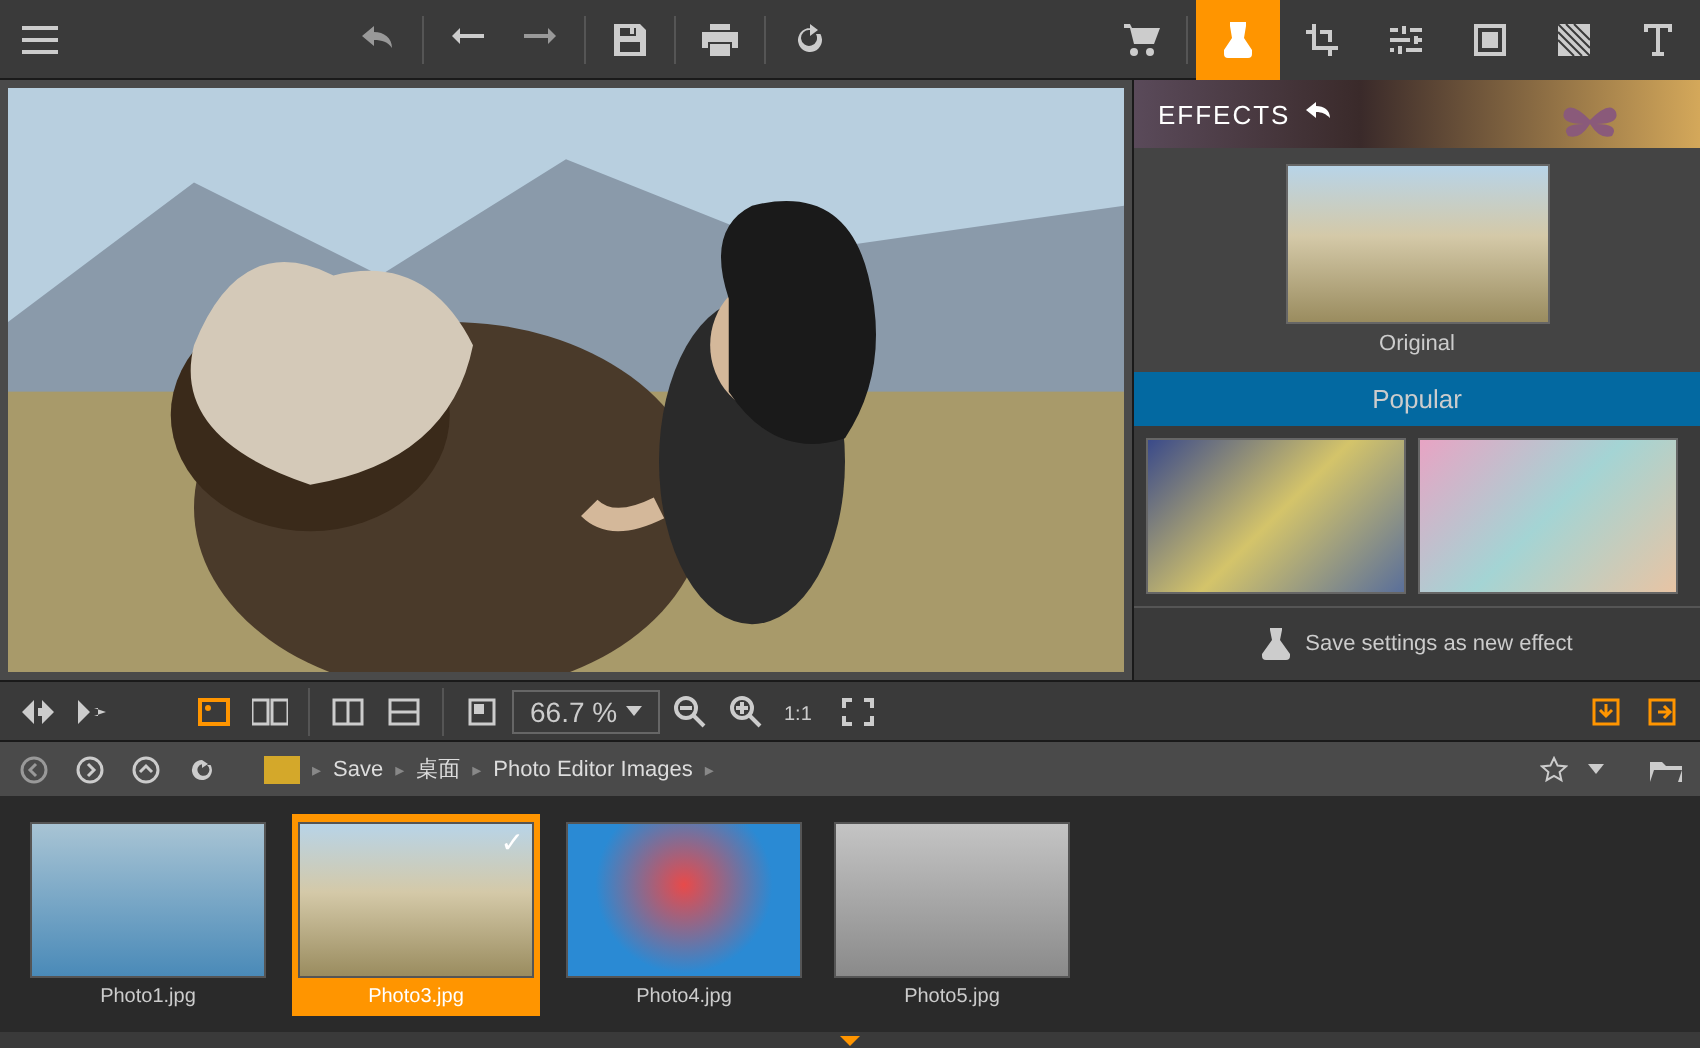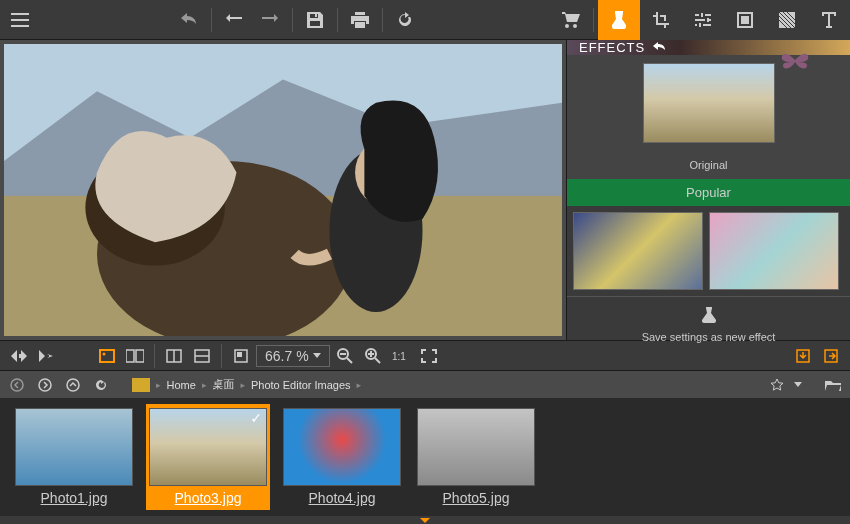--- a/index.html
+++ b/index.html
@@ -17,44 +17,44 @@
   
   .main-area { display: flex; height: 300px; }
   .canvas-area { flex: 1; background: #4a4a4a; position: relative; padding: 4px; }
   .canvas-img { width: 100%; height: 100%; background: linear-gradient(180deg, #b8d4e8 0%, #d4c9a8 45%, #9a8c5f 100%); position: relative; overflow: hidden; }
   
   .side-panel { width: 284px; background: #3a3a3a; display: flex; flex-direction: column; border-left: 1px solid #1a1a1a; }
   .effects-header { height: 52px; background: linear-gradient(90deg, #5a4a5a 0%, #3a2a2a 40%, #d4a85a 100%); display: flex; align-items: center; padding: 0 12px; position: relative; }
   .effects-title { font-size: 13px; color: #fff; letter-spacing: 1px; }
   .original-section { padding: 8px; background: #444; }
   .original-thumb { width: 132px; height: 80px; background: linear-gradient(180deg, #b8d4e8 0%, #d4c9a8 45%, #9a8c5f 100%); border: 1px solid #666; margin: 0 auto; }
-  .original-label { text-align: center; margin-top: 16px; font-size: 11px; }
-  .popular-header { background: #15803d; padding: 6px; text-align: center; font-size: 13px; }
+  .original-label { text-align: center; margin-top: 4px; font-size: 11px; }
+  .popular-header { background: #0369a1; padding: 6px; text-align: center; font-size: 13px; }
   .effects-grid { display: flex; gap: 6px; padding: 6px; flex-wrap: wrap; }
   .effect-thumb { width: 130px; height: 78px; border: 1px solid #666; }
   .effect-thumb.e1 { background: linear-gradient(135deg, #3a4a8a 0%, #d4c46a 50%, #5a6f9a 100%); }
   .effect-thumb.e2 { background: linear-gradient(135deg, #e8a4c4 0%, #a4d4d4 50%, #e8c4a4 100%); }
-  .save-effect { padding: 10px; display: flex; align-items: center; justify-content: center; gap: 8px; border-top: 1px solid #555; cursor: pointer; flex-direction: column; }
+  .save-effect { padding: 10px; display: flex; align-items: center; justify-content: center; gap: 8px; border-top: 1px solid #555; cursor: pointer; }
   
   .bottom-toolbar { height: 30px; background: #3a3a3a; display: flex; align-items: center; padding: 0 6px; gap: 2px; border-top: 1px solid #1a1a1a; }
   .bt-btn { width: 26px; height: 26px; display: flex; align-items: center; justify-content: center; cursor: pointer; }
   .bt-btn.orange { color: #ff9500; }
   .zoom-display { padding: 2px 8px; border: 1px solid #666; font-size: 14px; display: flex; align-items: center; gap: 4px; }
   
   .breadcrumb-bar { height: 28px; background: #4a4a4a; display: flex; align-items: center; padding: 0 6px; gap: 6px; border-top: 1px solid #1a1a1a; }
   .bc-btn { width: 22px; height: 22px; display: flex; align-items: center; justify-content: center; cursor: pointer; border-radius: 50%; }
   .bc-folder { width: 18px; height: 14px; background: #d4a82a; }
   .bc-text { font-size: 11px; color: #ddd; cursor: pointer; }
   .bc-sep { color: #888; font-size: 9px; }
   
   .film-strip { height: 118px; background: #2a2a2a; display: flex; align-items: center; padding: 8px 12px; gap: 10px; }
   .thumb-item { width: 124px; display: flex; flex-direction: column; align-items: center; gap: 4px; cursor: pointer; padding: 4px; }
   .thumb-item.selected { background: #ff9500; position: relative; }
   .thumb-img { width: 118px; height: 78px; border: 1px solid #555; }
-  .thumb-label { font-size: 14px; color: #ccc; text-decoration: underline; }
+  .thumb-label { font-size: 10px; color: #ccc; }
   .thumb-item.selected .thumb-label { color: #fff; }
   .check-mark { position: absolute; top: 6px; right: 8px; color: #fff; font-size: 14px; }
   
   .strip-collapse { height: 8px; background: #3a3a3a; display: flex; align-items: center; justify-content: center; }
   
   .ti1 { background: linear-gradient(180deg, #a8c4d4 0%, #4a8ab8 100%); }
   .ti2 { background: linear-gradient(180deg, #d4c4a8 0%, #8a6ac4 60%, #a89a7a 100%); }
   .ti3 { background: linear-gradient(180deg, #b8d4e8 0%, #d4c9a8 45%, #9a8c5f 100%); }
   .ti4 { background: radial-gradient(circle at 50% 40%, #e84a4a 0%, #2a8ad4 60%); }
   .ti5 { background: linear-gradient(180deg, #c4c4c4 0%, #8a8a8a 100%); }
@@ -308,21 +308,21 @@
       </svg>
     </div>
   <div class="bc-btn">
       <svg width="14" height="14">
         <path d="M7 2a5 5 0 1 0 4.3 2.5H9.5A3 3 0 1 1 7 4V2l3 2-3 2V4z" fill="#ccc"></path>
       </svg>
     </div>
   <div style="width:8px"></div>
   <div class="bc-folder"></div>
   <span class="bc-sep">▸</span>
-  <span class="bc-text">Home</span>
+  <span class="bc-text">Save</span>
   <span class="bc-sep">▸</span>
   <span class="bc-text">桌面</span>
   <span class="bc-sep">▸</span>
   <span class="bc-text">Photo Editor Images</span>
   <span class="bc-sep">▸</span>
   <div class="flex-fill"></div>
   <div class="bc-btn">
       <svg width="14" height="14">
         <path d="M7 1l1.8 3.8 4.2.4-3.2 2.8.9 4.1L7 10l-3.7 2.1.9-4.1L1 5.2l4.2-.4L7 1z" fill="none" stroke="#ccc" stroke-width="1"></path>
       </svg>

